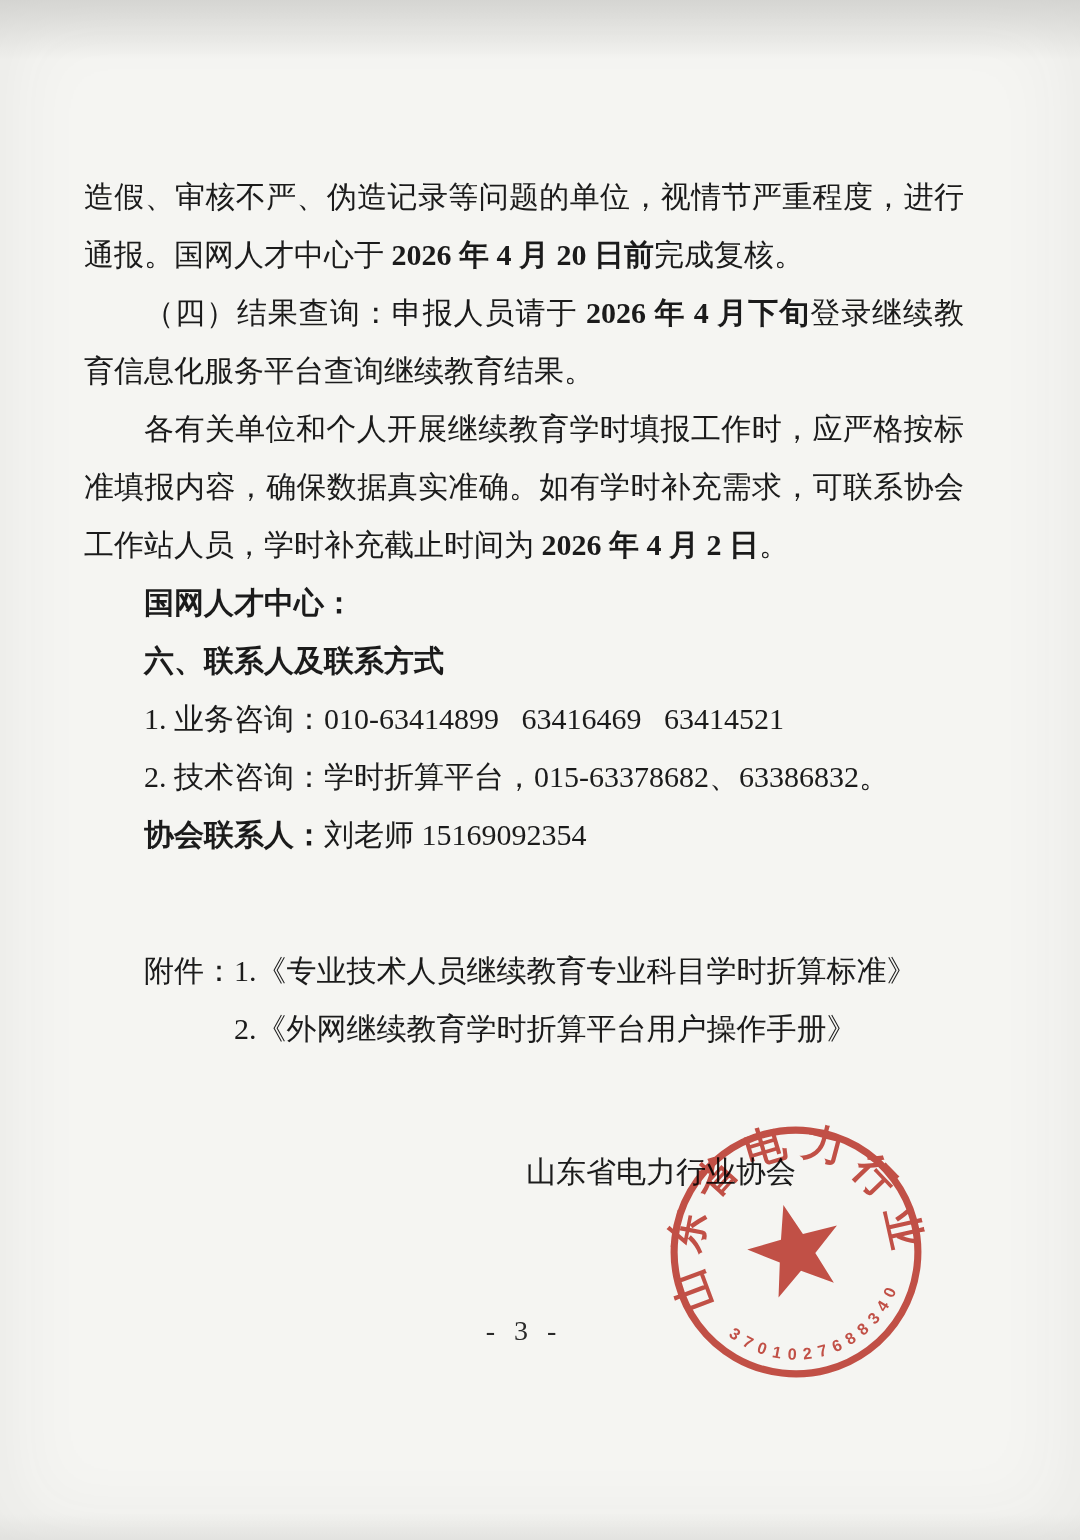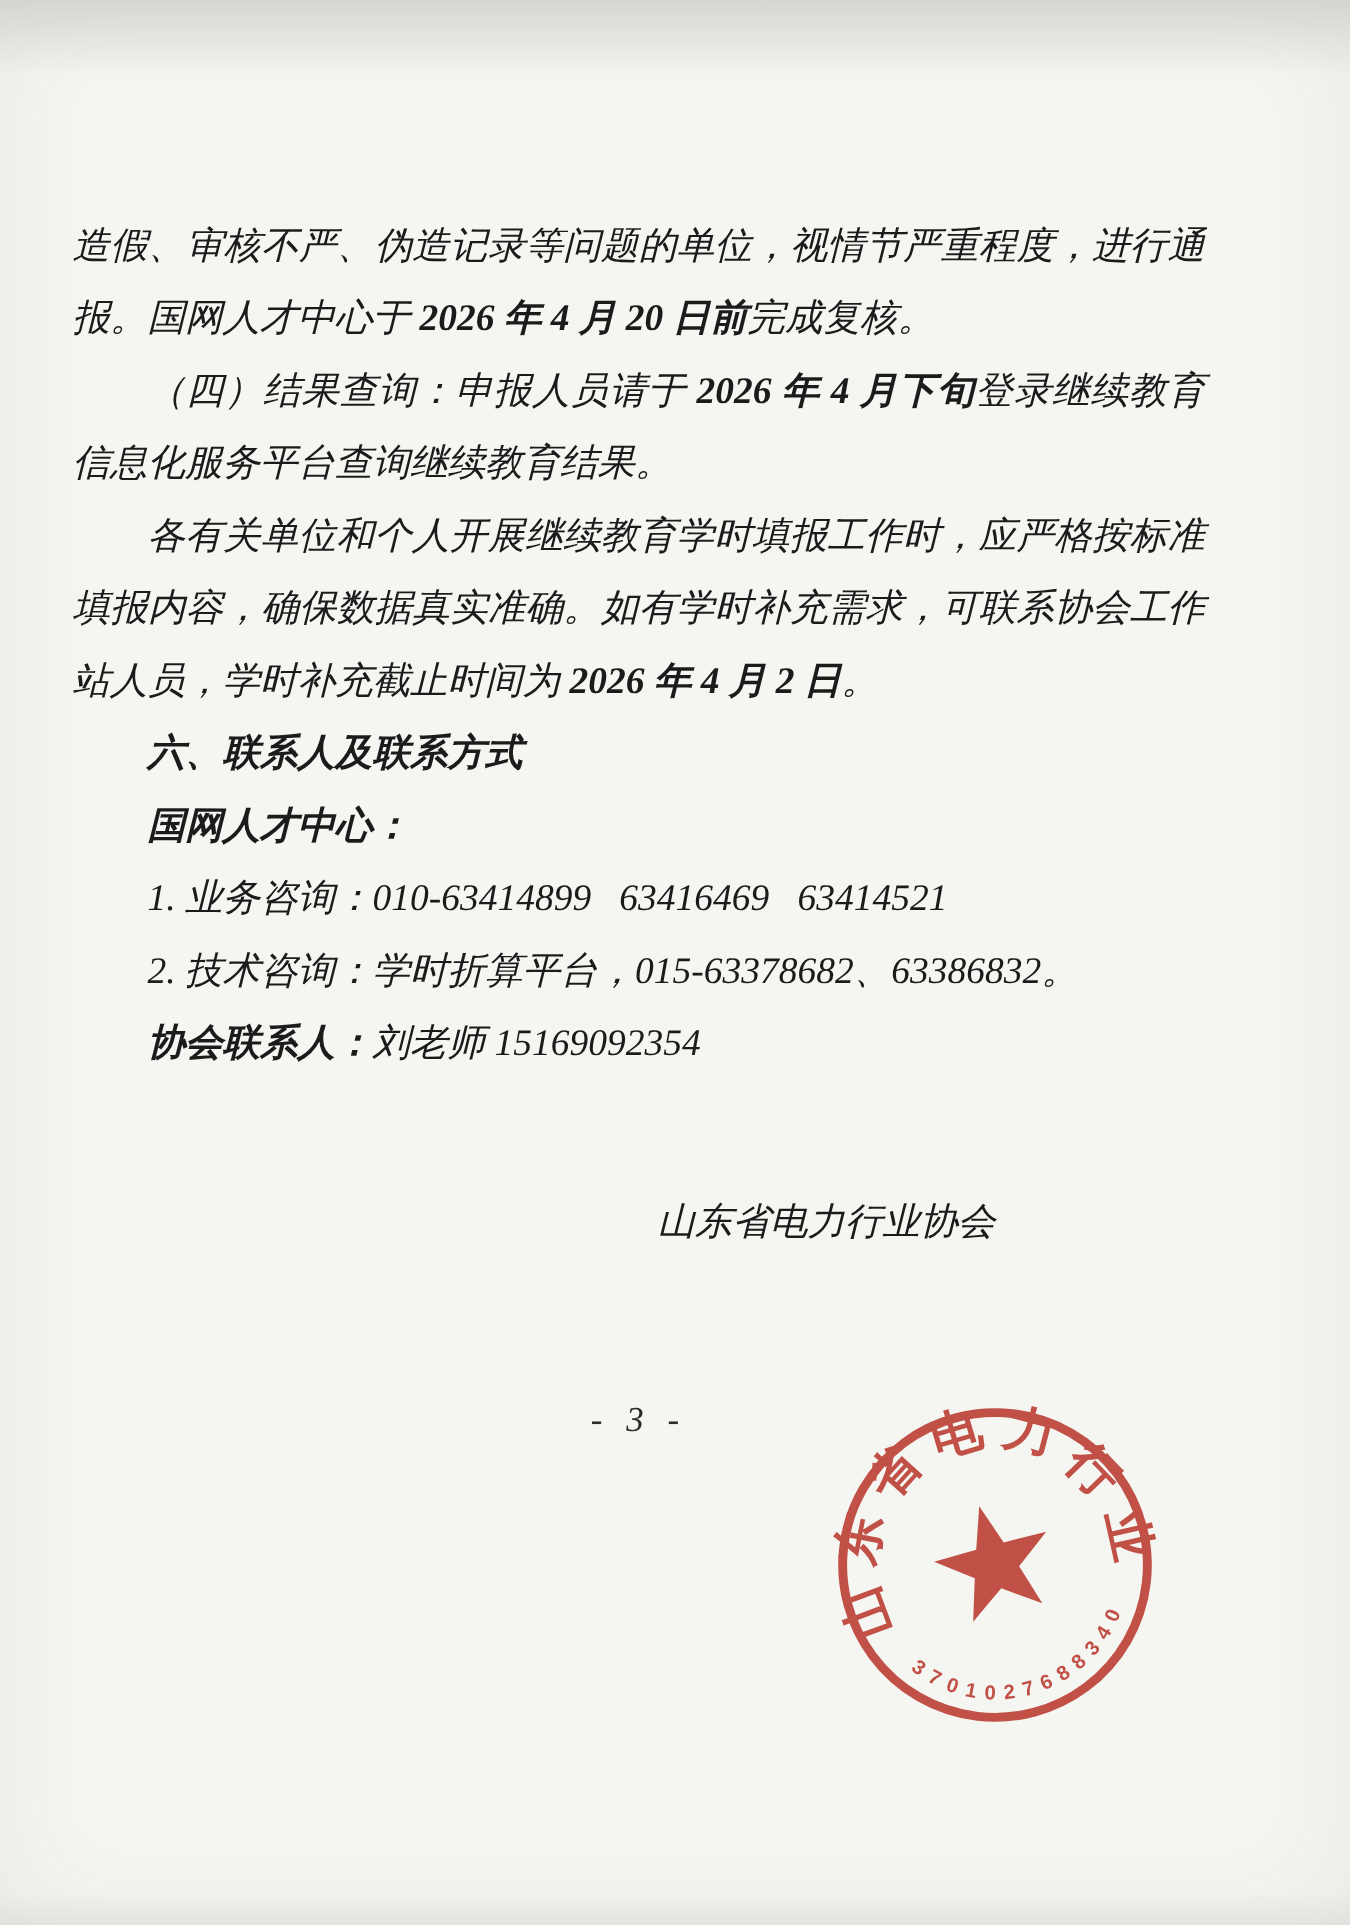--- a/index.html
+++ b/index.html
@@ -16,24 +16,23 @@
     background:linear-gradient(180deg,#cdcdca,rgba(246,246,243,0));
     opacity:.75;pointer-events:none;
   }
   .page::after{
     content:"";position:absolute;left:0;bottom:0;right:0;height:26px;
     background:linear-gradient(0deg,#d8d8d5,rgba(246,246,243,0));
     opacity:.5;pointer-events:none;
   }
   .doc{
     position:relative;
-    padding:168px 116px 0 58px;
+    padding:168px 116px 0 84px;
     font-size:30px;line-height:58px;
     text-align:justify;
-    font-style:italic;
   }
   .para{margin:0;white-space:pre-wrap;}
   .para.indent{text-indent:60px;}
   .heading{font-family:"Liberation Sans","DejaVu Sans",sans-serif;font-weight:700;}
   .bold{font-weight:700;}
   .hei{font-family:"Liberation Sans","DejaVu Sans",sans-serif;font-weight:700;}
   .attachments{
     display:flex;align-items:flex-start;
     margin-top:78px;padding-left:60px;
     text-align:left;
@@ -71,27 +70,34 @@
 <body>
 
 <div class="page">
 
   <div class="doc">
 
     <div id="paragraphs">
         <p class="para"><span class="">造假、审核不严、伪造记录等问题的单位，视情节严重程度，进行通报。国网人才中心于 </span><span class="bold ">2026 年 4 月 20 日前</span><span class="">完成复核。</span></p>
         <p class="para indent"><span class="">（四）结果查询：申报人员请于 </span><span class="bold ">2026 年 4 月下旬</span><span class="">登录继续教育信息化服务平台查询继续教育结果。</span></p>
         <p class="para indent"><span class="">各有关单位和个人开展继续教育学时填报工作时，应严格按标准填报内容，确保数据真实准确。如有学时补充需求，可联系协会工作站人员，学时补充截止时间为 </span><span class="bold ">2026 年 4 月 2 日</span><span class="">。</span></p>
+        <p class="para indent heading"><span class="bold ">国网人才中心：</span></p>
         <p class="para indent heading"><span class="bold ">六、联系人及联系方式</span></p>
-        <p class="para indent heading"><span class="bold ">国网人才中心：</span></p>
         <p class="para indent"><span class="">1. 业务咨询：010-63414899   63416469   63414521</span></p>
         <p class="para indent"><span class="">2. 技术咨询：学时折算平台，015-63378682、63386832。</span></p>
         <p class="para indent"><span class="bold hei">协会联系人：</span><span class="">刘老师 15169092354</span></p>
       </div>
 
+    <div class="attachments">
+      <span class="att-label">附件：</span>
+      <div class="att-items" id="attItems">
+          <div class="att-item">1.《专业技术人员继续教育专业科目学时折算标准》</div>
+          <div class="att-item">2.《外网继续教育学时折算平台用户操作手册》</div>
+        </div>
+    </div>
 
     <div class="signature">
       <div class="sig-org">山东省电力行业协会</div>
     </div>
 
     <div class="pagenum">- 3 -</div>
   </div>
 
   <div class="seal" style="color: rgb(194, 59, 49);">
     <svg viewBox="0 0 256 256" xmlns="http://www.w3.org/2000/svg">

